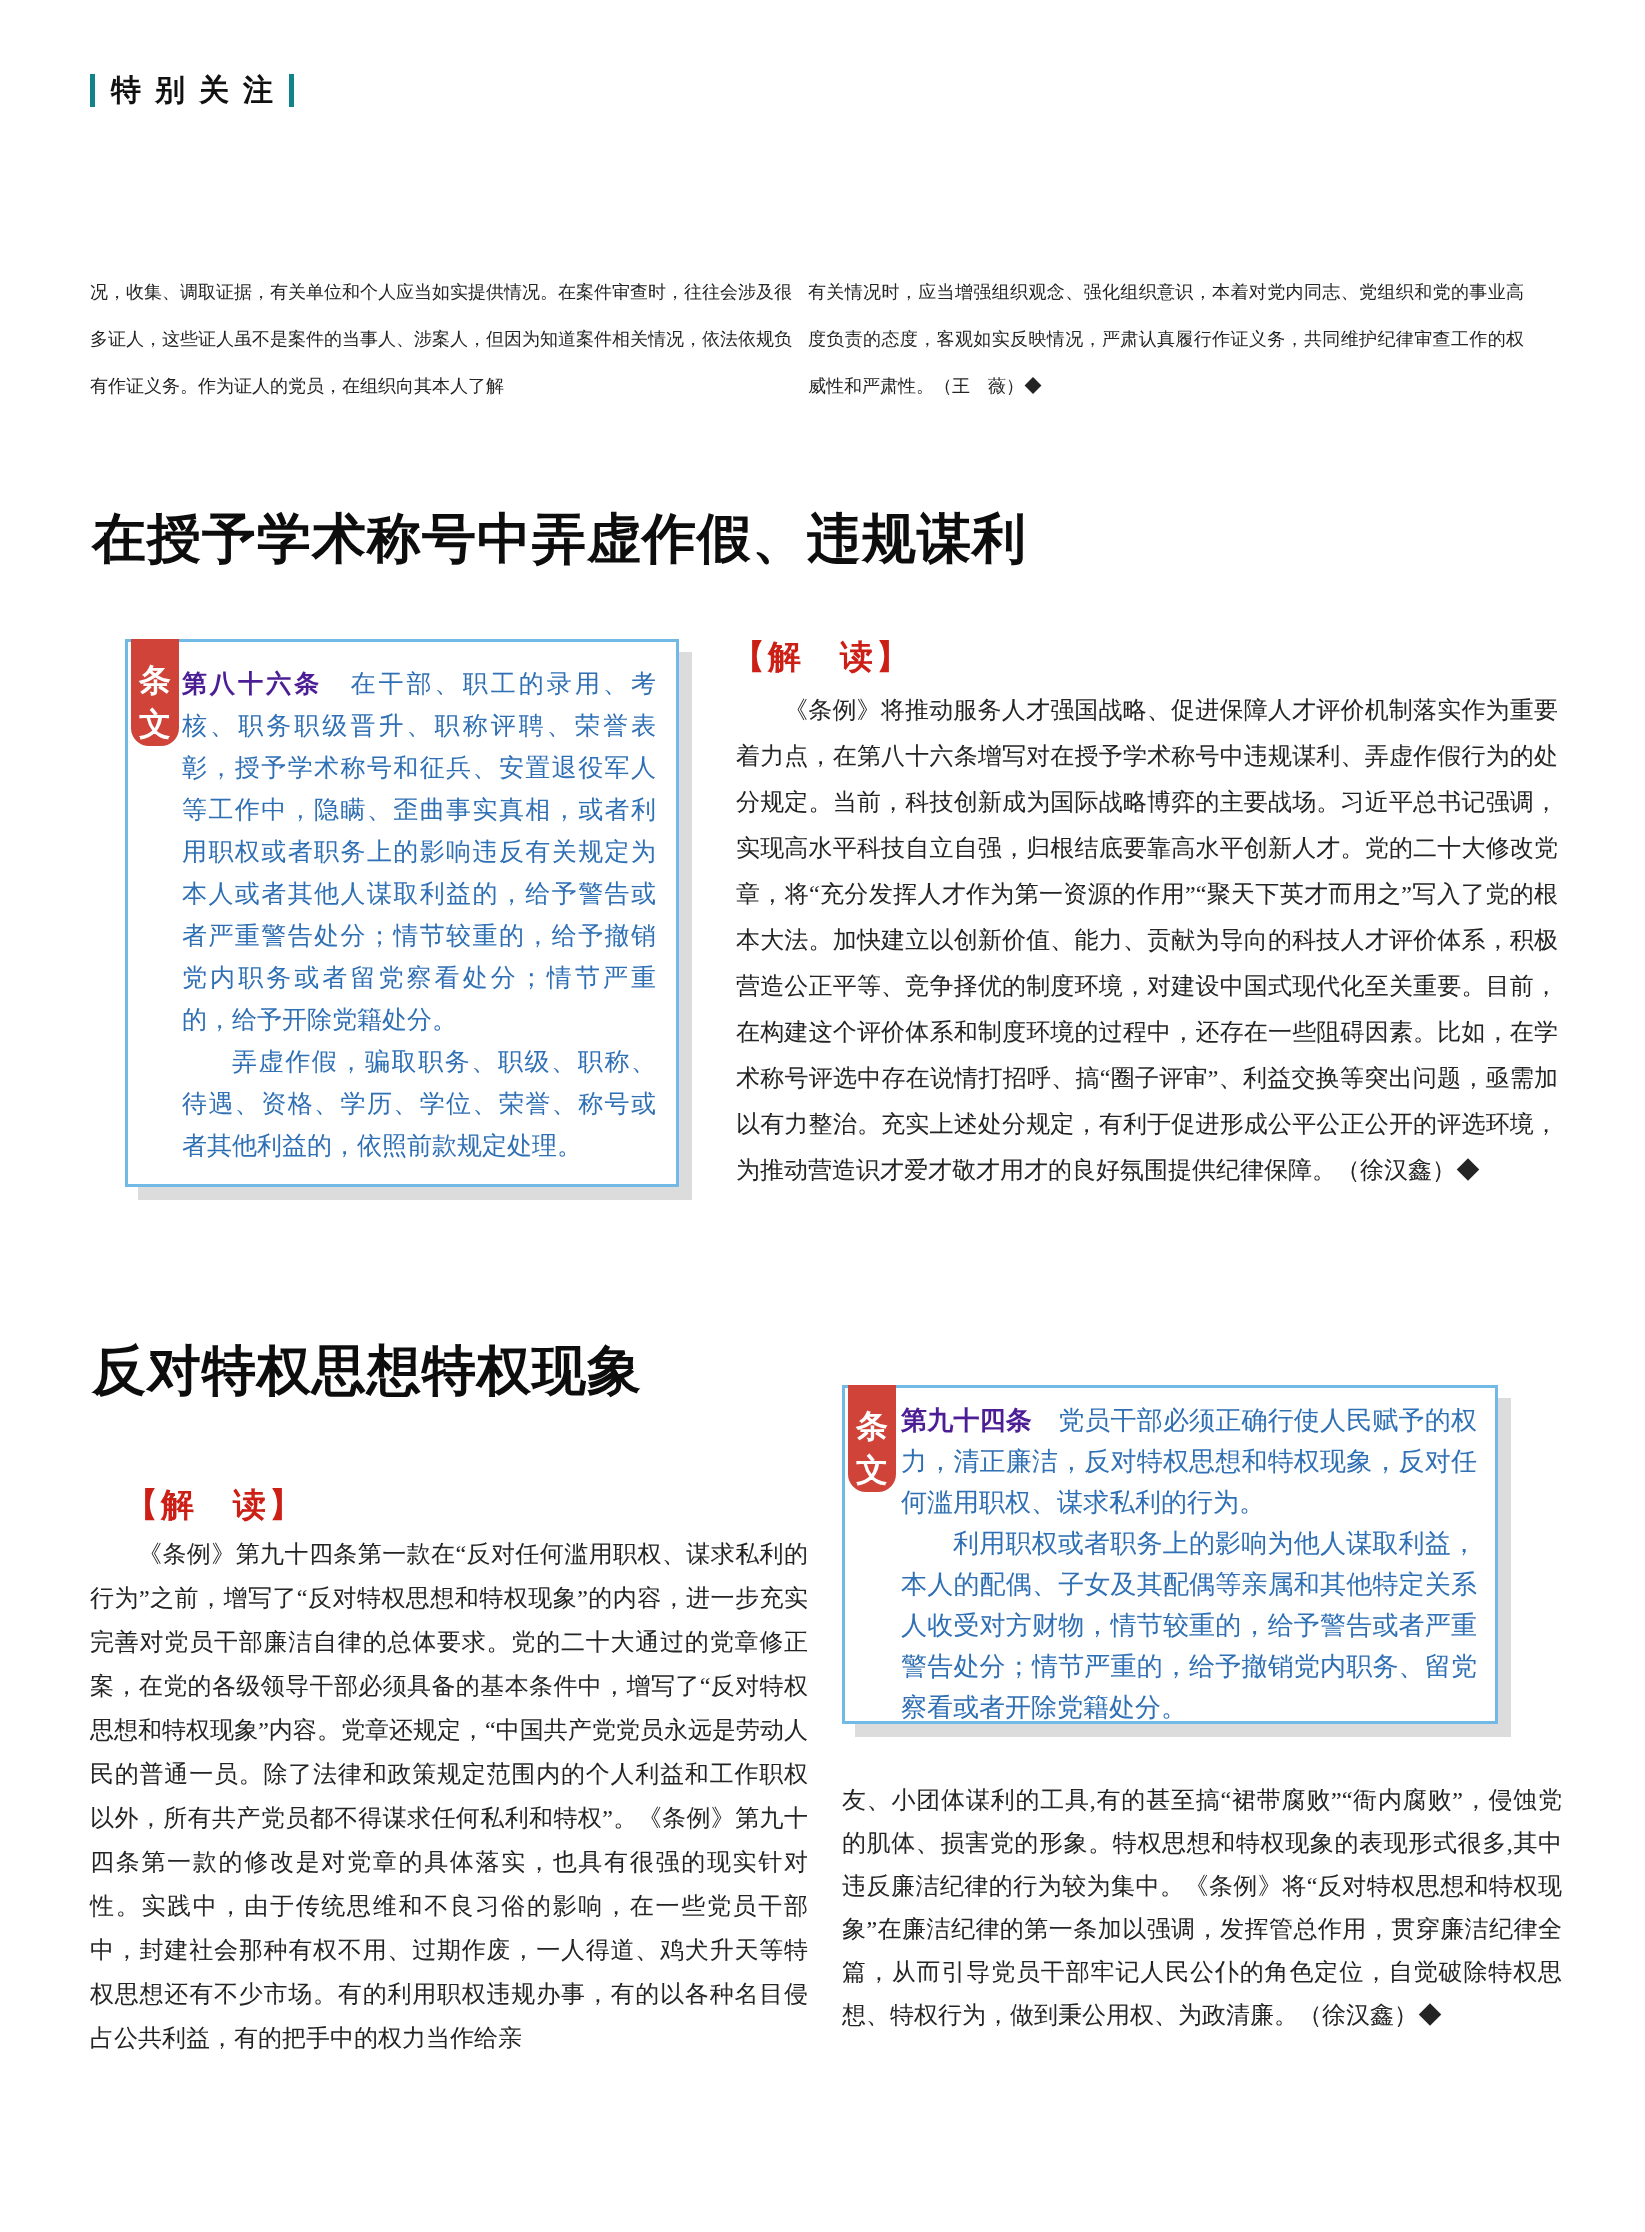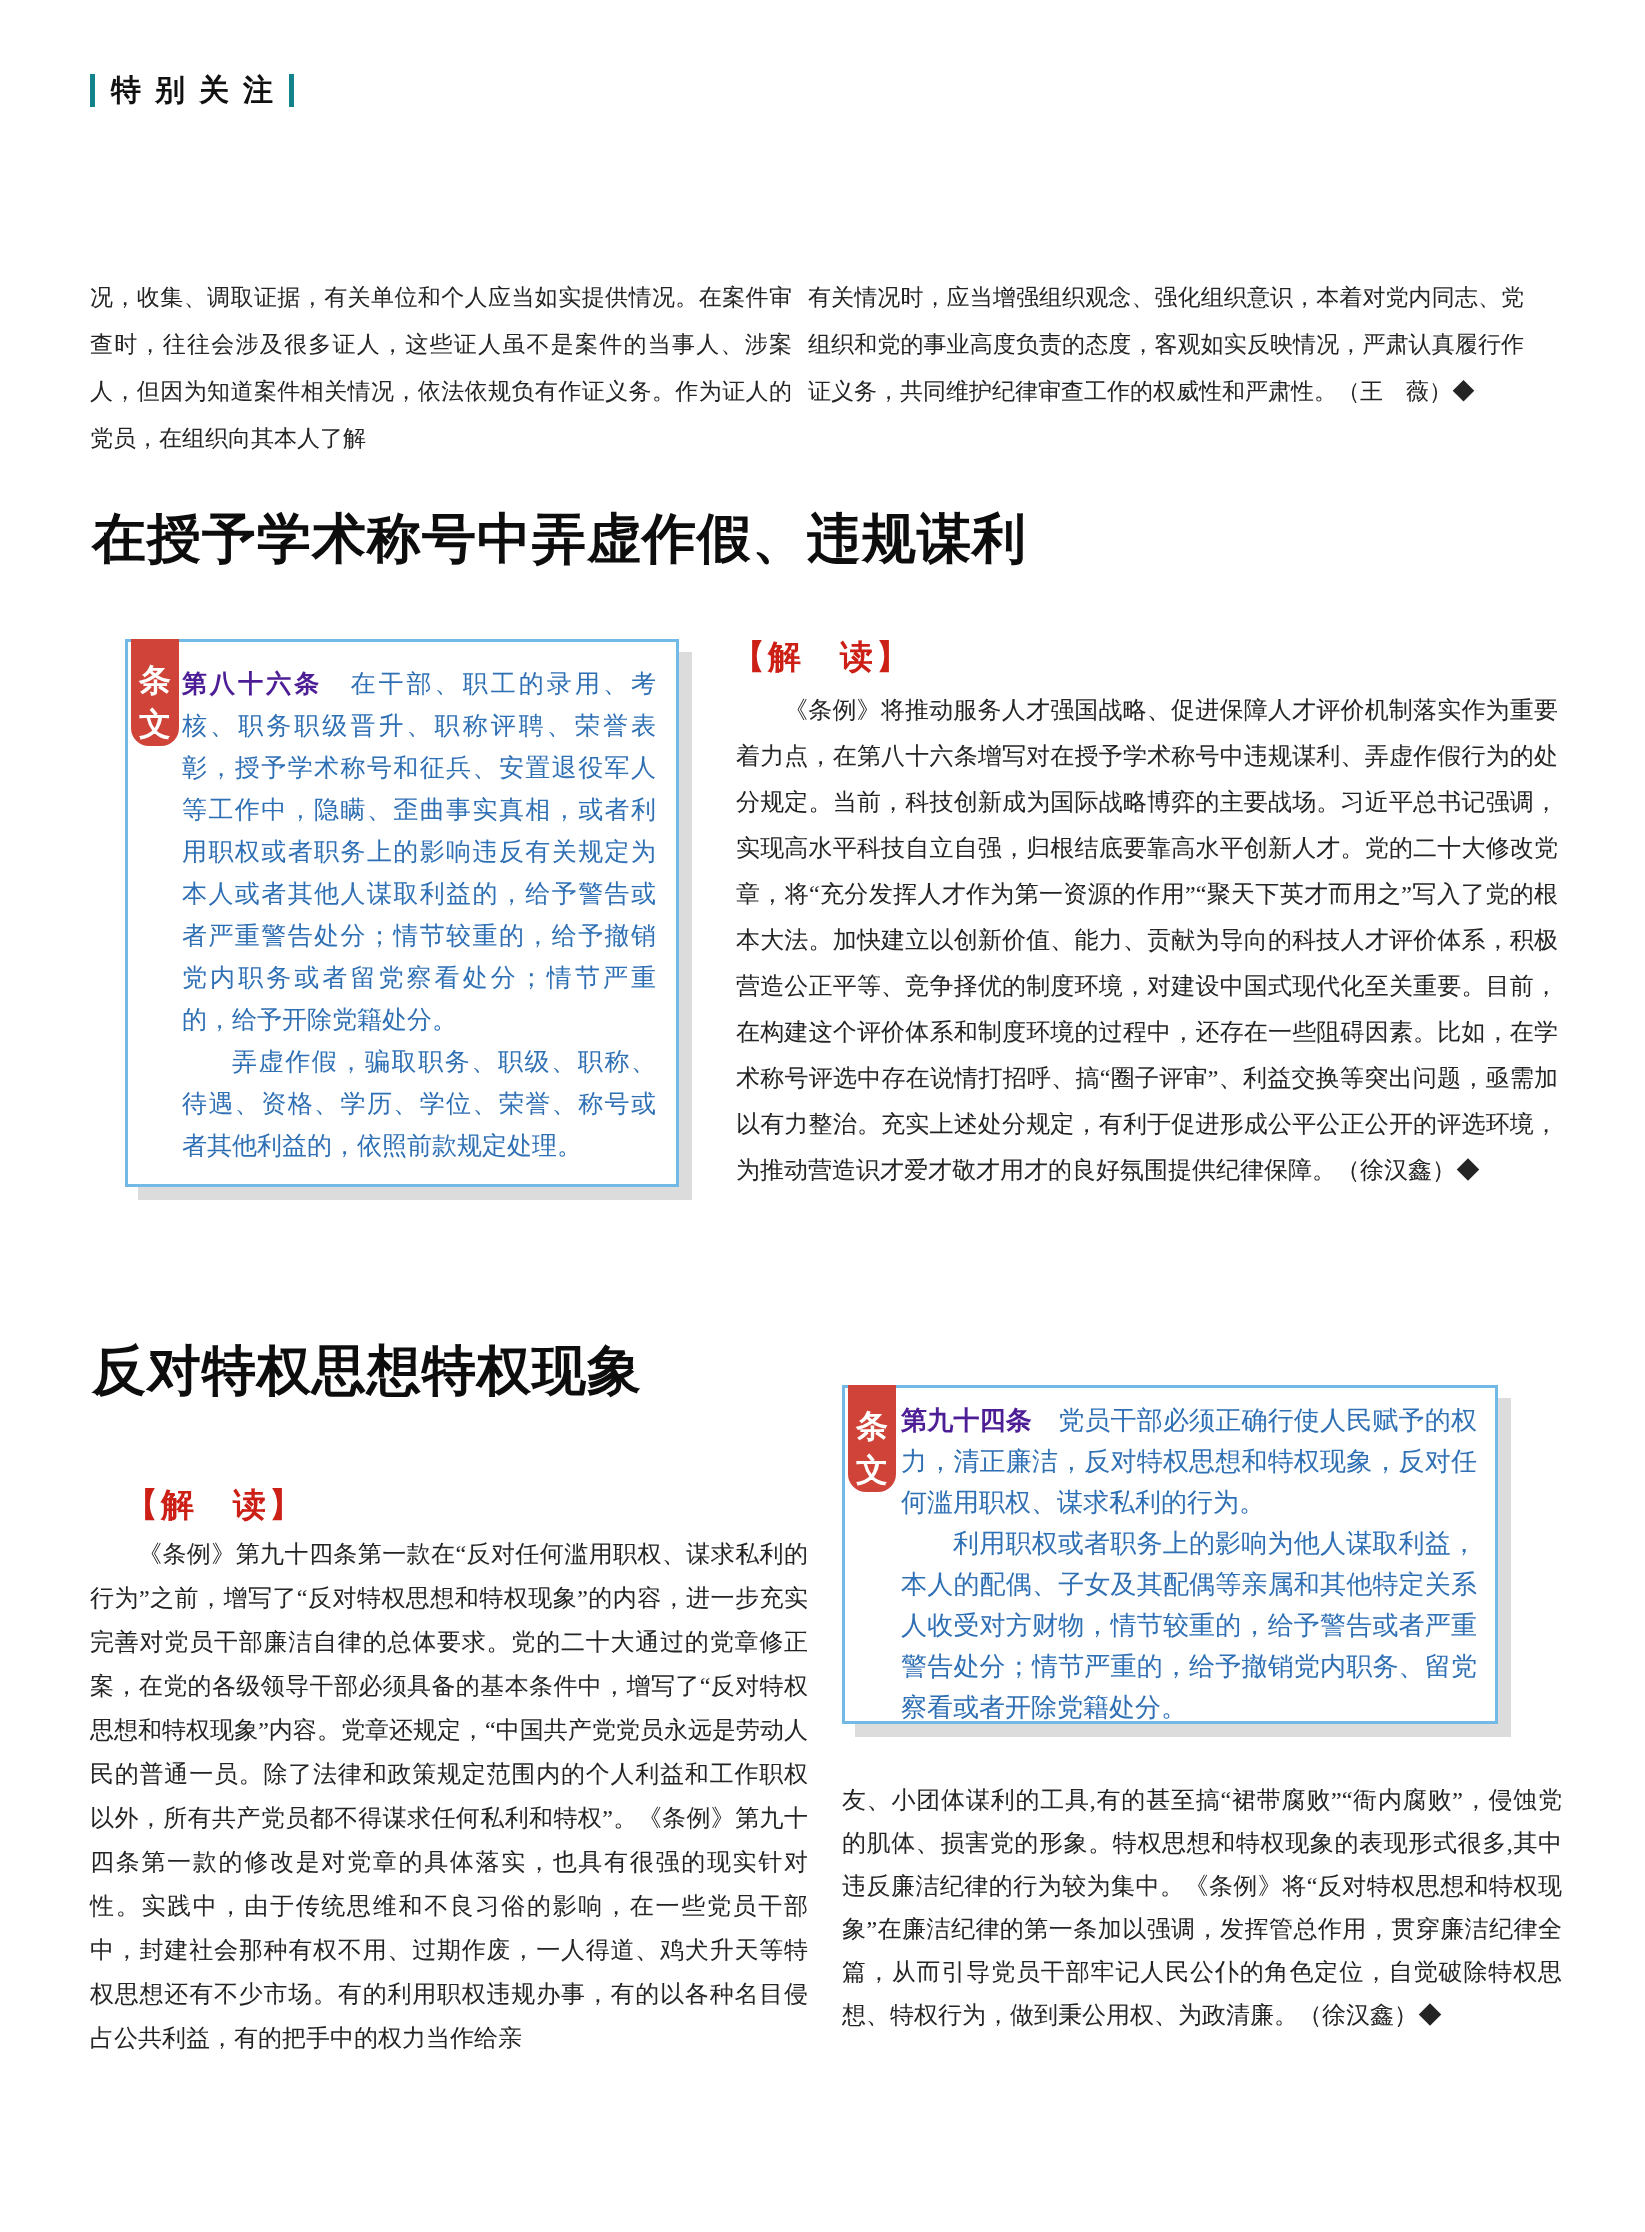--- a/index.html
+++ b/index.html
@@ -6,21 +6,21 @@
   .page{position:relative;width:1646px;height:2053px;background:#ffffff;overflow:hidden;
         font-family:"Liberation Serif", serif;color:#1f1f1f;}
 
   
   .kicker{position:absolute;left:90px;top:70px;display:flex;align-items:center;}
   .kicker .bar{width:5px;height:33px;background:#12838a;}
   .kicker .label{font-family:"Liberation Sans", sans-serif;font-weight:700;font-size:30px;
                  color:#111;letter-spacing:14px;margin:0 2px 0 16px;}
 
   
-  .intro{font-size:23px;line-height:47px;text-align:justify;color:#242424;}
+  .intro{font-size:18px;line-height:47px;text-align:justify;color:#242424;}
   .intro.left{position:absolute;left:90px;top:251px;width:702px;}
   .intro.right{position:absolute;left:808px;top:251px;width:716px;}
 
   
   .sec-title{position:absolute;font-family:Liberation Sans, sans-serif;font-weight:700;
              font-size:54px;color:#0d0d0d;letter-spacing:1px;}
   .sec-title.s1{left:92px;top:503px;}
   .sec-title.s2{left:92px;top:1335px;}
 
   

